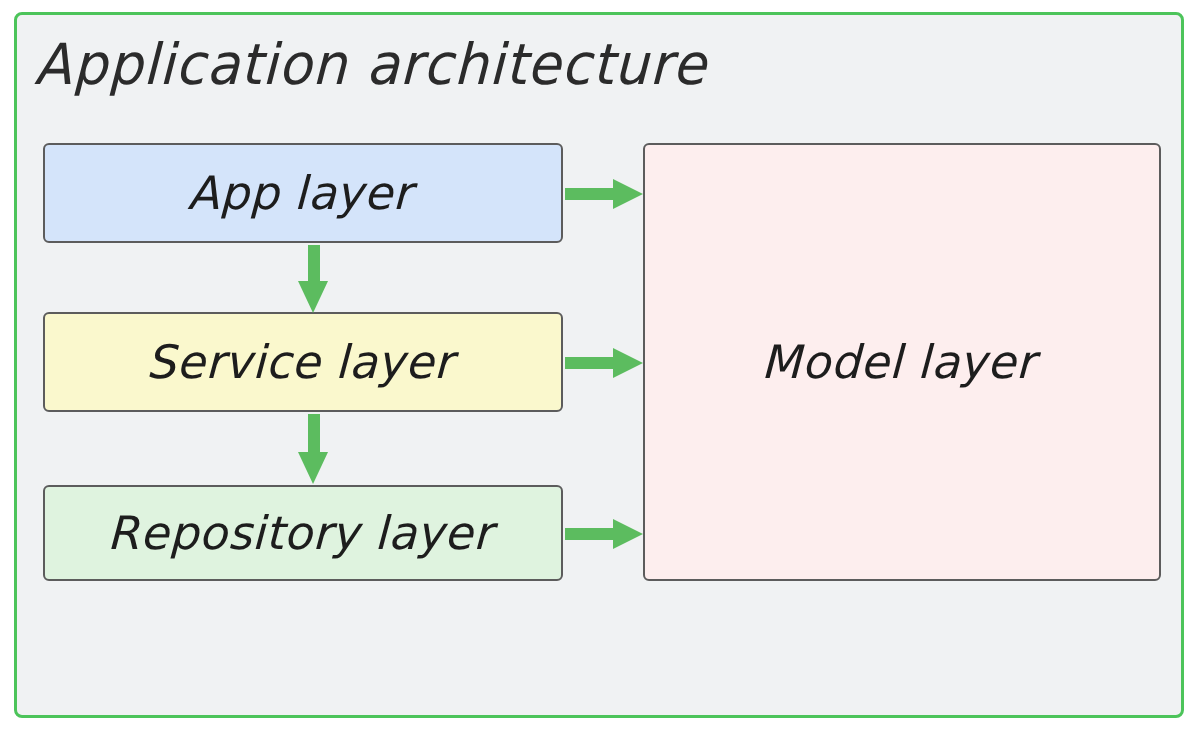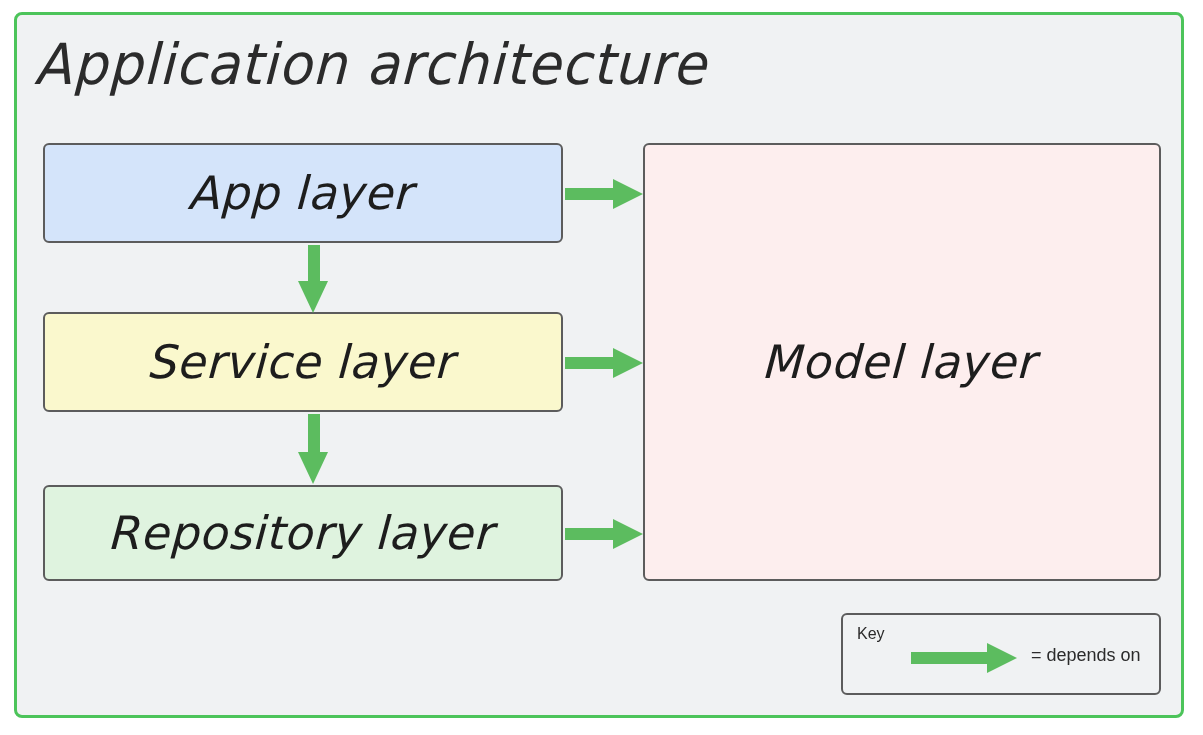--- a/index.html
+++ b/index.html
@@ -222,23 +222,15 @@
     <div class="arrow-v" id="arrow-app-service">
       <div class="shaft" style="background: rgb(92, 188, 95);"></div>
       <div class="head" style="border-top-color: rgb(92, 188, 95);"></div>
     </div>
 
     <div class="arrow-v" id="arrow-service-repo">
       <div class="shaft" style="background: rgb(92, 188, 95);"></div>
       <div class="head" style="border-top-color: rgb(92, 188, 95);"></div>
     </div>
 
-    <div id="key-box" style="border-color: rgb(92, 92, 92);">
-      <div id="key-label">Key</div>
-      <div class="arrow-h" id="key-arrow">
-        <div class="shaft" style="background: rgb(92, 188, 95);"></div>
-        <div class="head" style="border-left-color: rgb(92, 188, 95);"></div>
-      </div>
-      <div id="key-legend-text">= depends on</div>
-    </div>
 
   </div>
 </div>
 
 </body></html>

